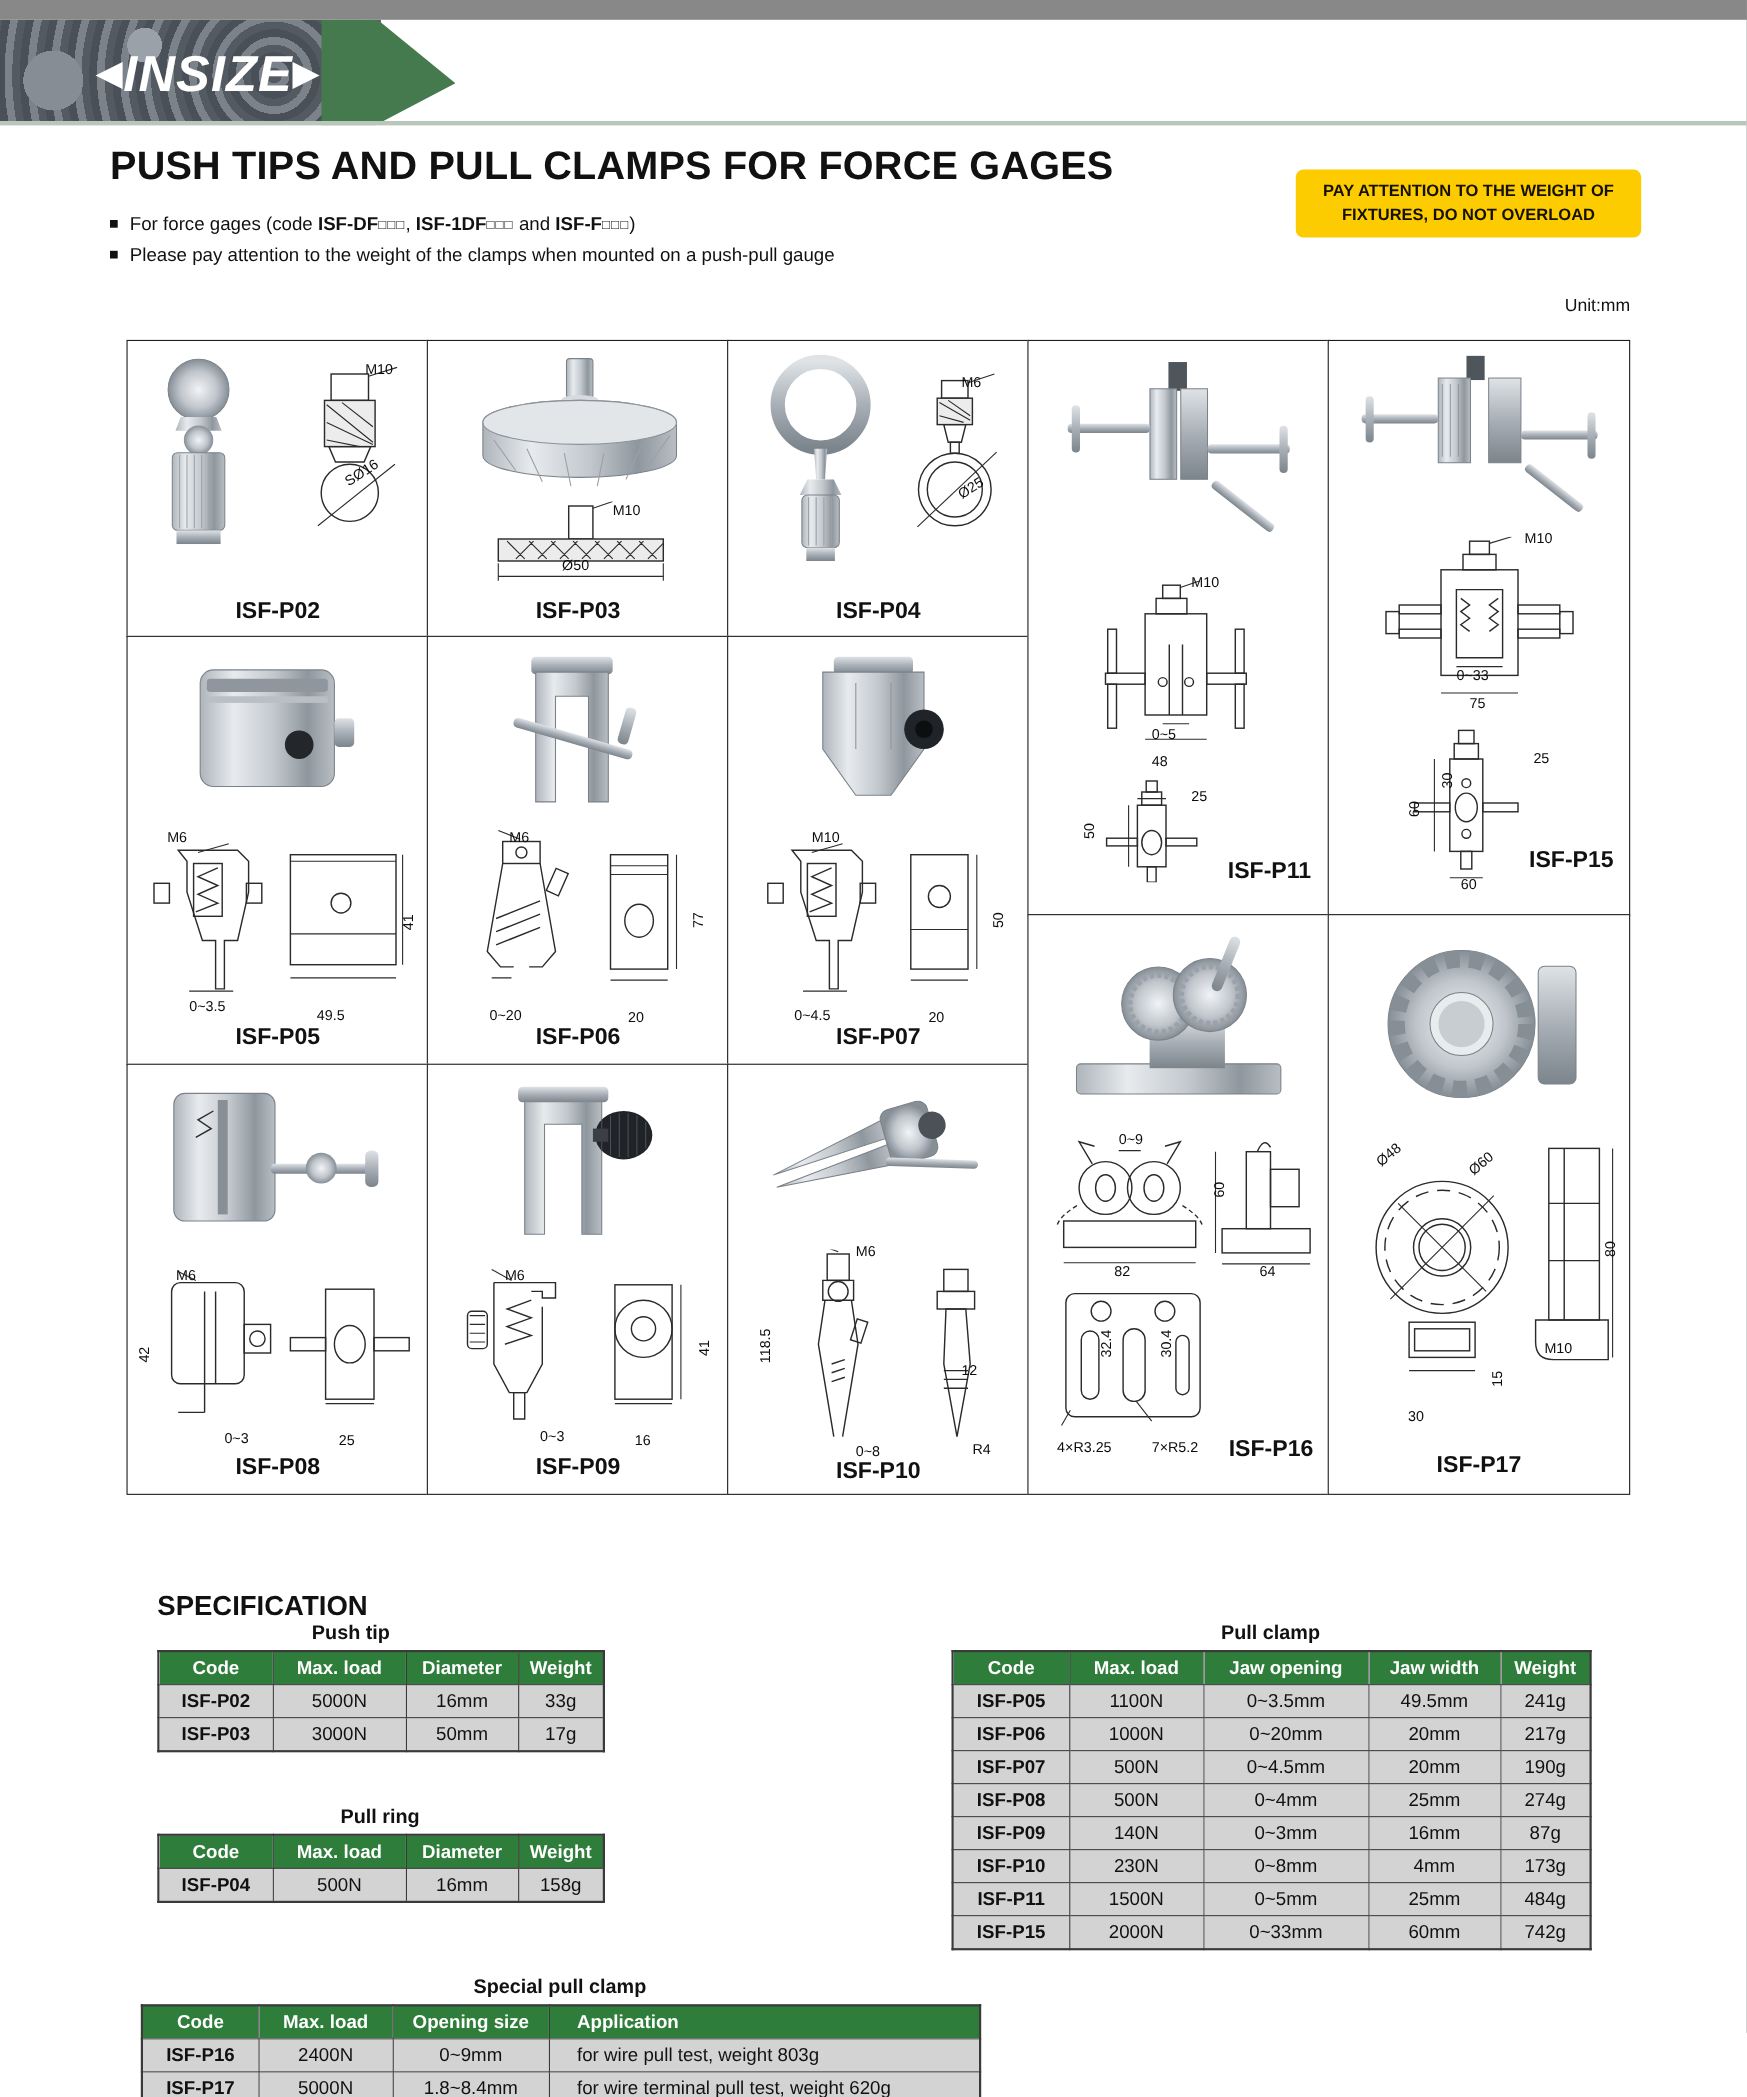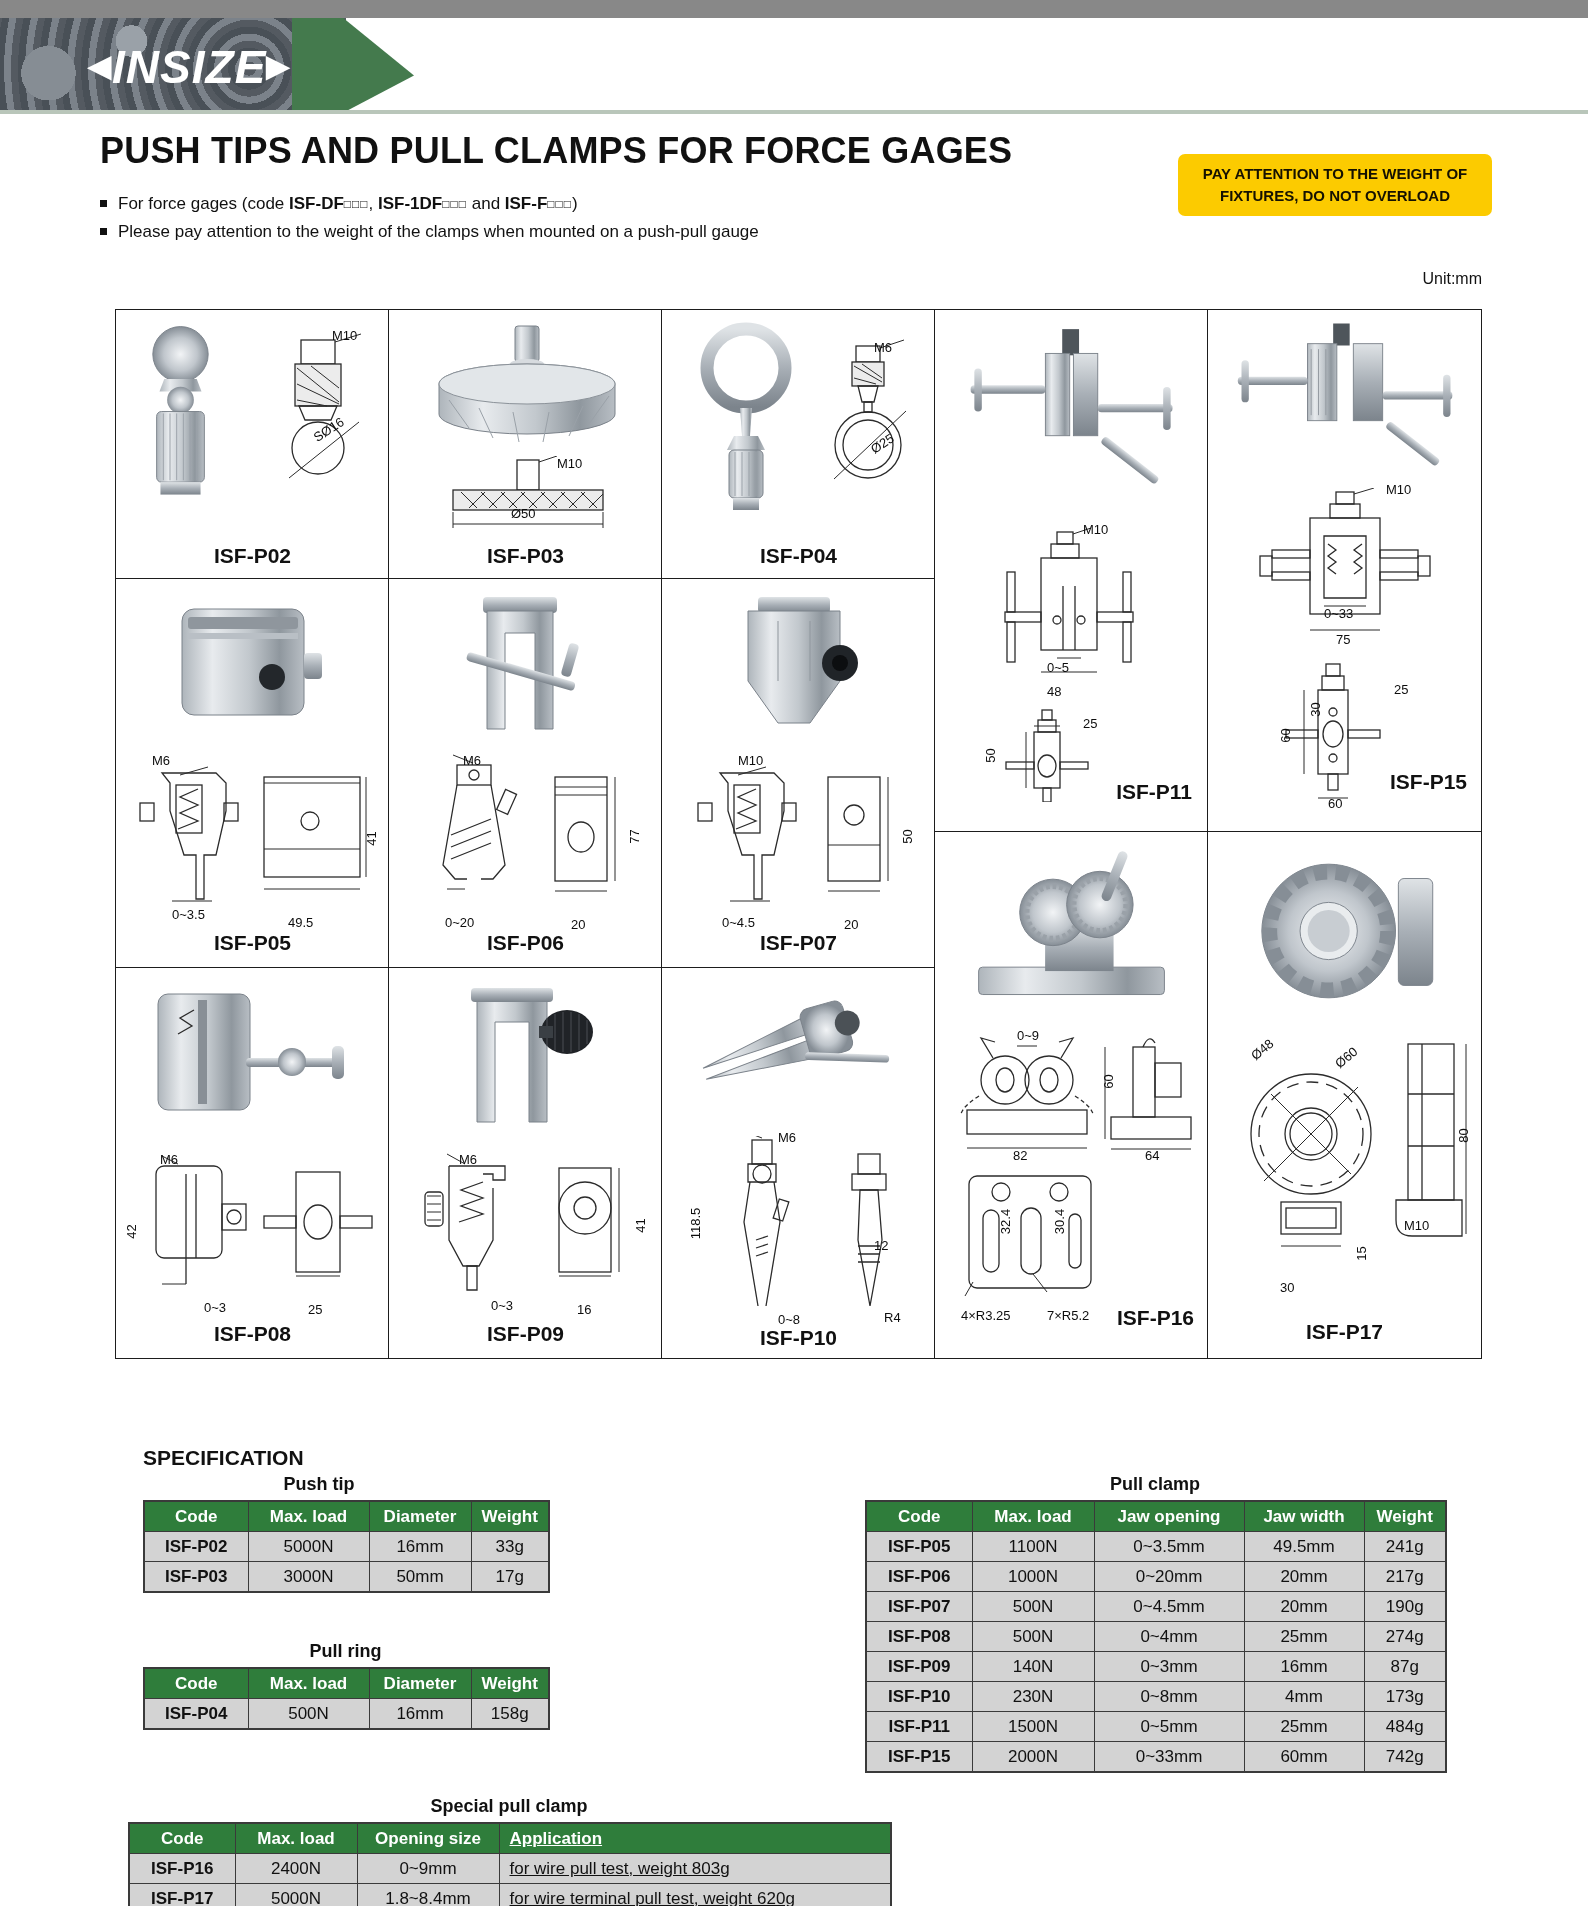--- a/index.html
+++ b/index.html
@@ -41,30 +41,30 @@
   .pcode.r{left:auto;width:auto;text-align:right;}
   .dim{position:absolute;font-size:13px;color:#0d0d0d;white-space:nowrap;}
   .dim.v{transform:rotate(-90deg);transform-origin:center;}
   .dim.d33{transform:rotate(-33deg);} .dim.d40{transform:rotate(-40deg);}
   .ph,.art{position:absolute;}
   .ln{fill:none;stroke:#2b2b2b;stroke-width:1.3px;}
   .lnf{fill:#ececec;stroke:#2b2b2b;stroke-width:1.3px;}
   .dl{stroke:#2b2b2b;stroke-width:1px;}
 
   
-  .spec-title{position:absolute;left:143px;top:1428px;font-size:21px;font-weight:bold;}
+  .spec-title{position:absolute;left:143px;top:1428px;font-size:25px;font-weight:bold;}
   .tblock{position:absolute;}
   .tblock h3{text-align:center;font-size:18px;font-weight:bold;margin:0 0 5px 0;}
   .tblock table{border-collapse:collapse;table-layout:fixed;width:100%;border:2px solid #3a3a3a;}
   .tblock th,.tblock td{border:1px solid #3a3a3a;height:29px;text-align:center;
       font-size:17px;padding:0 3px;overflow:hidden;white-space:nowrap;}
   .tblock th{background:#2f7d3b;color:#fff;font-weight:bold;}
   .tblock td{background:#d3d3d3;}
   .tblock td:first-child{font-weight:bold;}
-  .left-last th:last-child,.left-last td:last-child{text-align:left;padding-left:10px;text-decoration:underline;}
+  .left-last th:last-child,.left-last td:last-child{text-align:left;padding-left:25px;}
 </style>
 </head>
 <body>
 
 
 
 <svg width="0" height="0" aria-hidden="true">
     <defs>
   <linearGradient id="gm" x1="0" y1="0" x2="1" y2="0">
     <stop offset="0" stop-color="#aeb5bb"></stop>

